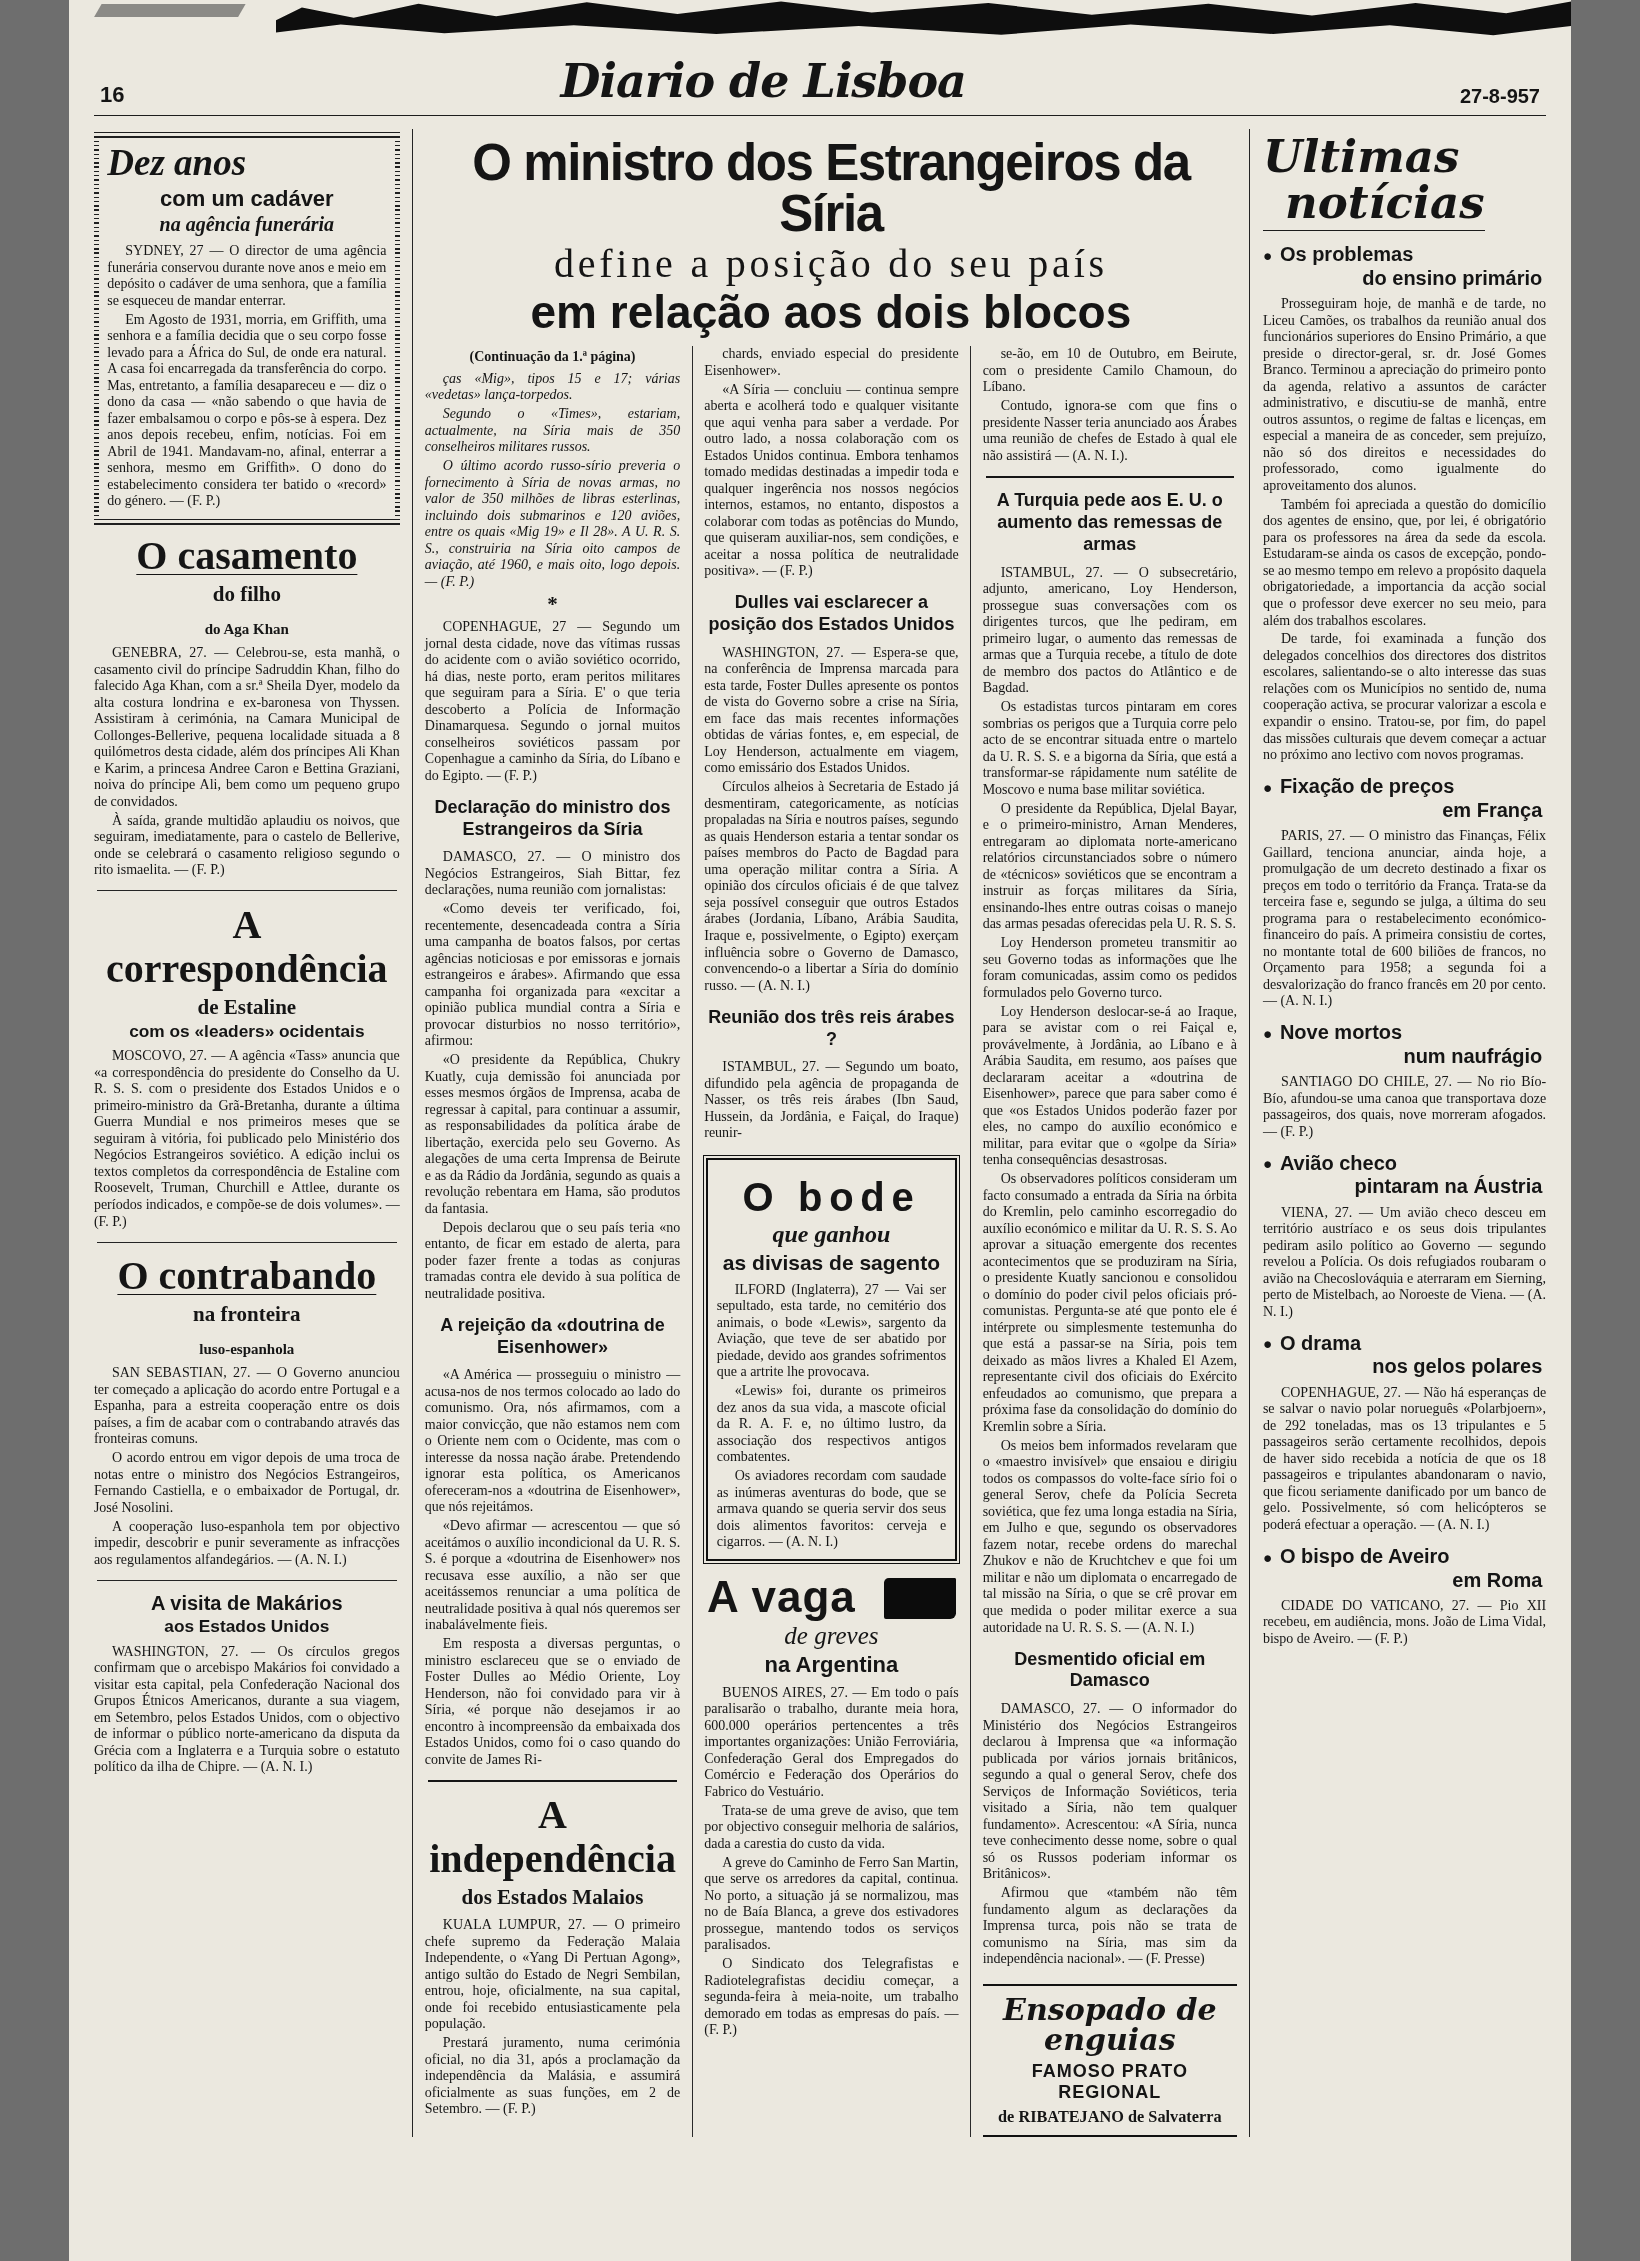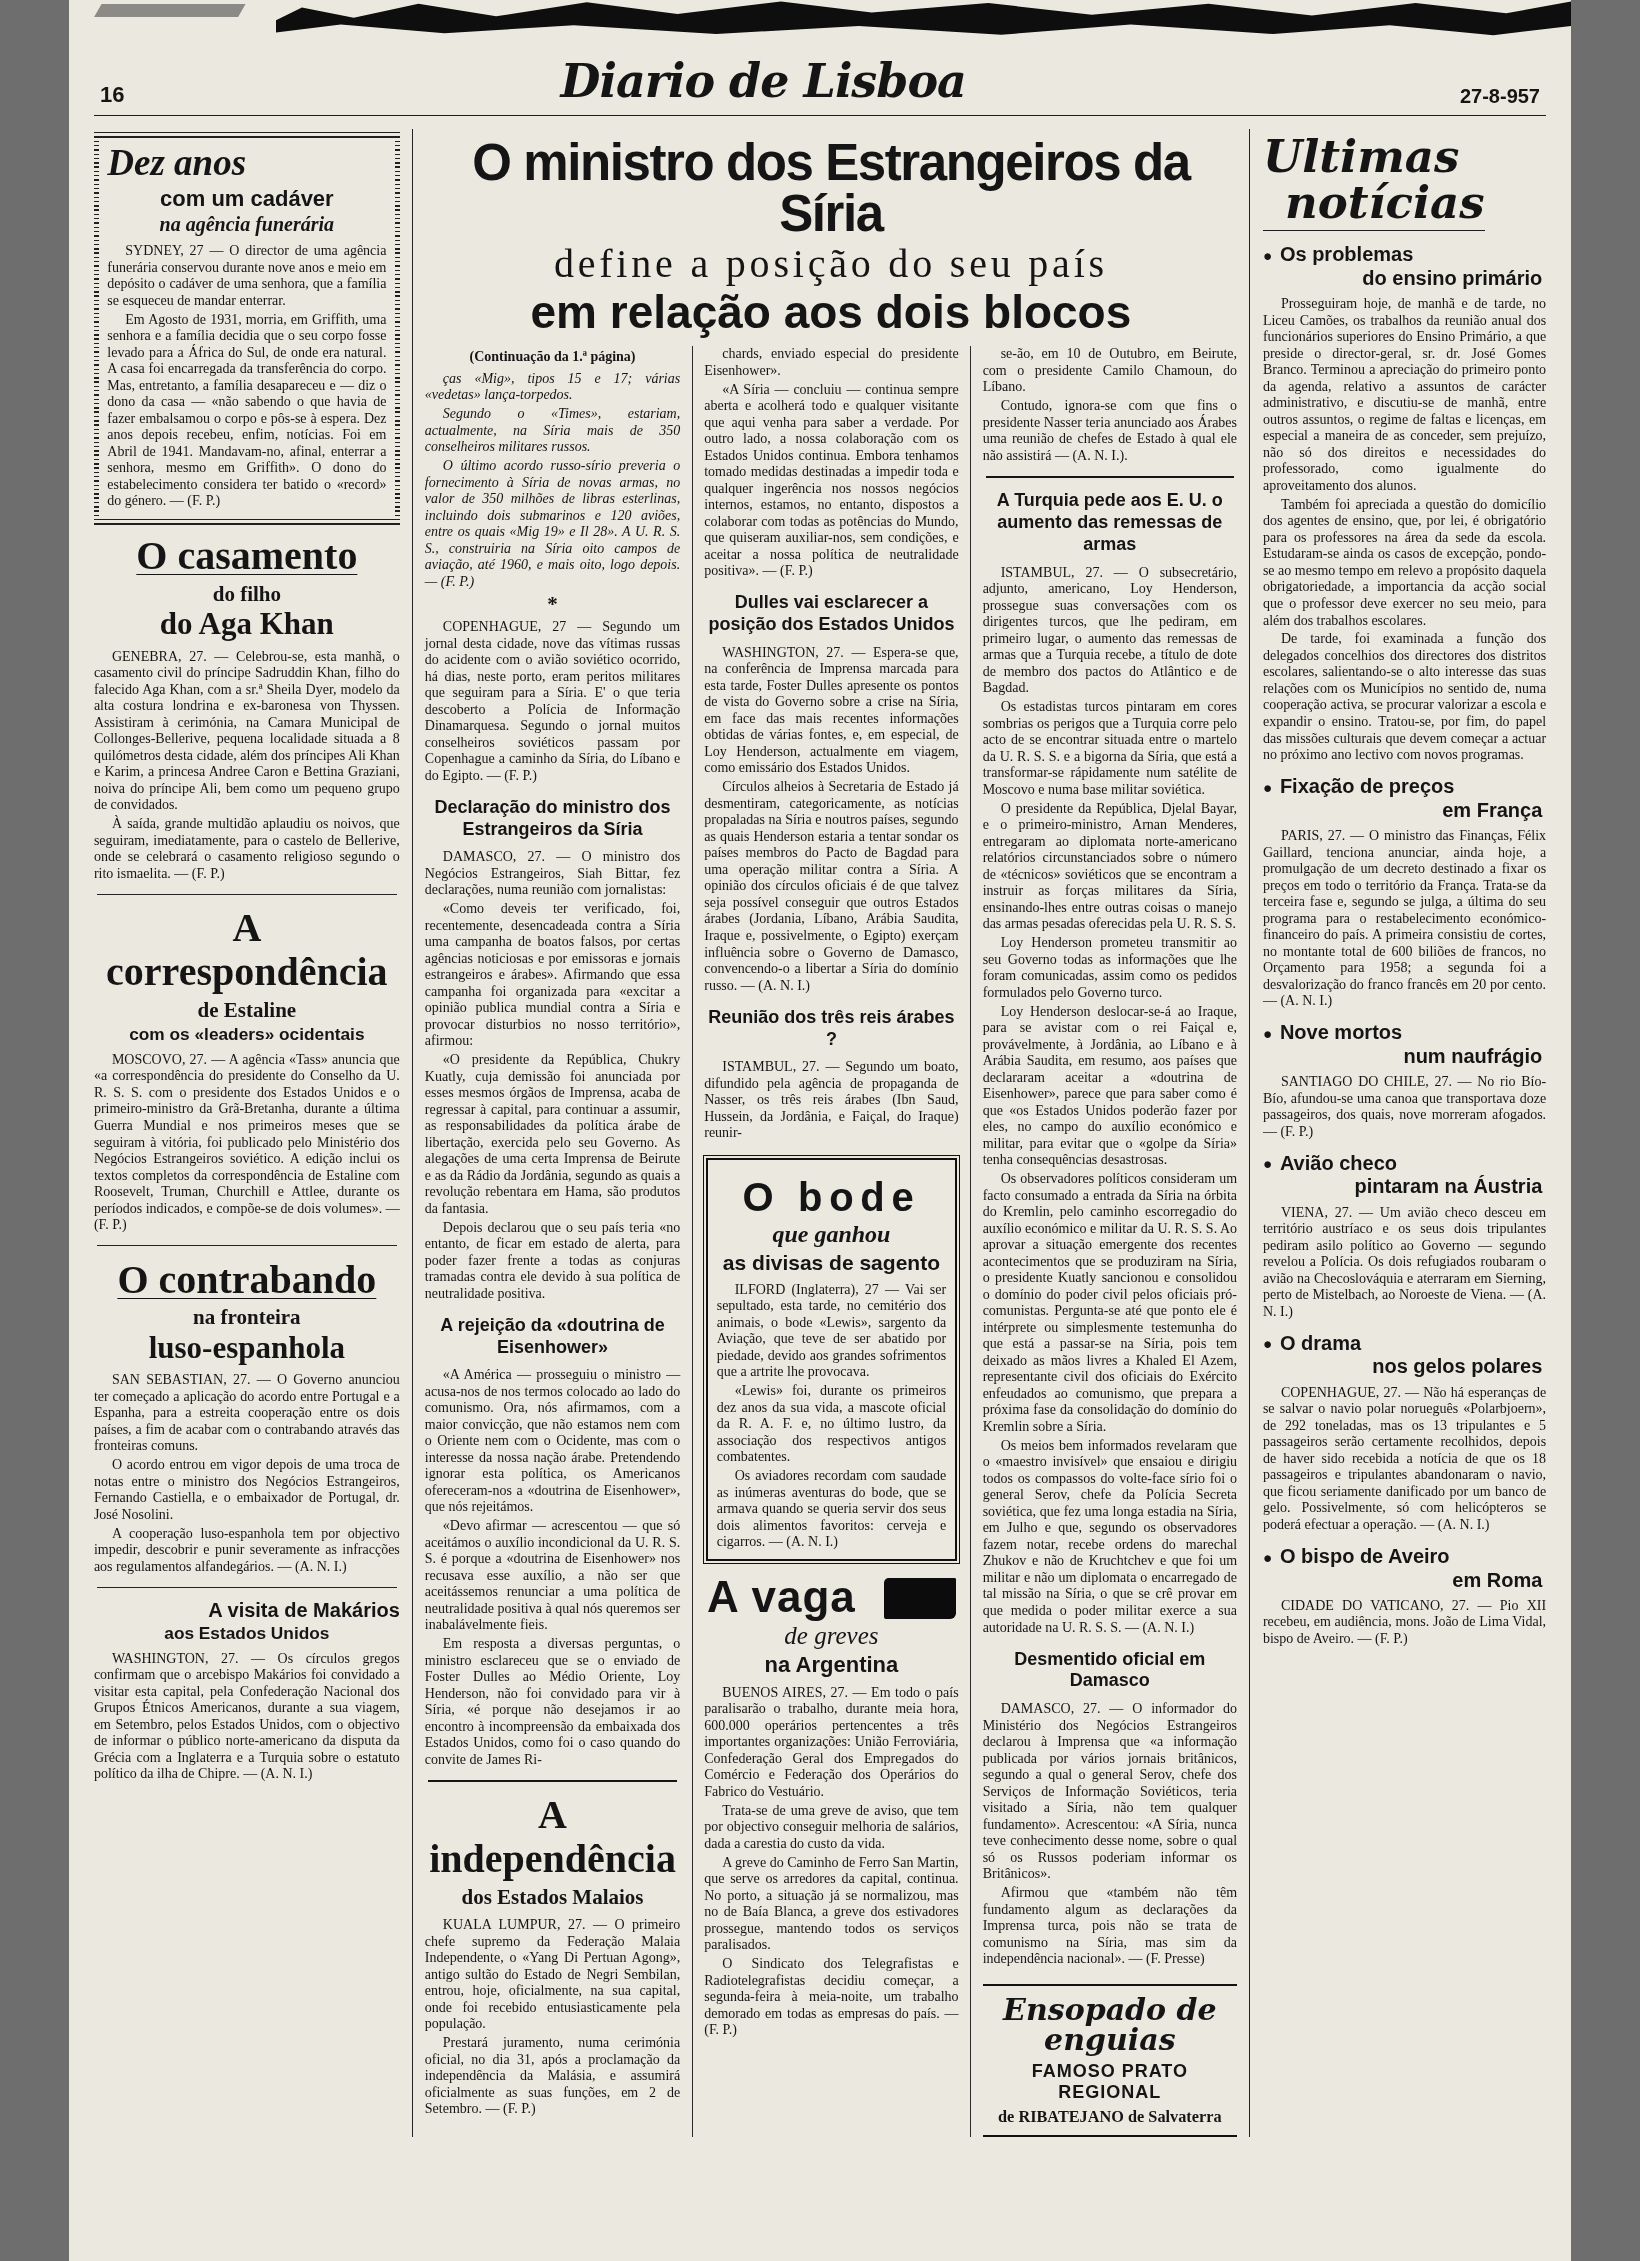--- a/index.html
+++ b/index.html
@@ -60,22 +60,22 @@
   .frame-inner { background:#ebe8df; padding: 4.8px 8.6px 6.7px; }
   .funeral-title { margin:0 0 6.7px; }
   .ft1 { display:block; font-size:37px; font-weight:bold; font-style:italic; line-height:1.05; }
   .ft2 { display:block; font-size:22px; font-weight:bold; font-family:"Liberation Sans",sans-serif; text-align:center; margin-top:2.9px; }
   .ft3 { display:block; font-size:20px; font-weight:bold; font-style:italic; text-align:center; margin-top:1.9px; }
 
   .stack-title { text-align:center; margin: 8.6px 0 7.7px; line-height:1.1; }
   .st-main { display:block; font-size:40px; }
   .st-main.underline { text-decoration: underline; text-decoration-thickness:1.4px; text-underline-offset:4.8px; }
   .st-italic { display:block; font-size:21px; margin-top:4.8px; }
-  .st-bold { display:block; font-size:31px; font-weight:bold; margin-top:1px; }
-  .st-bold2 { display:block; font-size:20px; font-weight:bold; margin-top:2.9px; font-family:"Liberation Sans",sans-serif;text-align:right; }
+  .st-bold { display:block; font-size:15px; font-weight:bold; margin-top:15px; }
+  .st-bold2 { display:block; font-size:20px; font-weight:bold; margin-top:2.9px; font-family:"Liberation Sans",sans-serif; }
   .st-bold3 { display:block; font-size:17.3px; font-weight:bold; margin-top:2.9px; font-family:"Liberation Sans",sans-serif; }
 
   .h-center { font-family:"Liberation Sans",sans-serif; font-weight:bold; font-size:18px; text-align:center; line-height:1.22; margin:12.5px 3.8px 8.6px; }
 
   
   .bode-box { border:2.4px solid #111; outline:1.4px solid #111; outline-offset:2.4px; padding:7.7px 8.6px 5.8px; margin:16.3px 1.9px 14.4px; }
   .bode-title { text-align:center; margin-bottom:6.7px; }
   .bt1 { display:block; font-family:"Liberation Sans",sans-serif; font-weight:bold; font-size:40px; letter-spacing:6.7px; line-height:1.0; }
   .bt2 { display:block; font-size:24px; font-style:italic; margin-top:3.8px; }
   .bt3 { display:block; font-size:21px; font-weight:bold; margin-top:2.9px; font-family:"Liberation Sans",sans-serif; }

